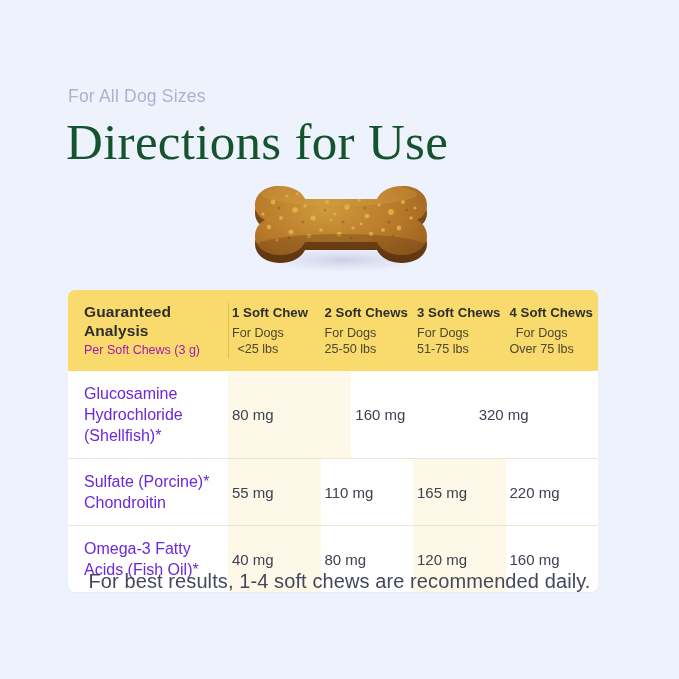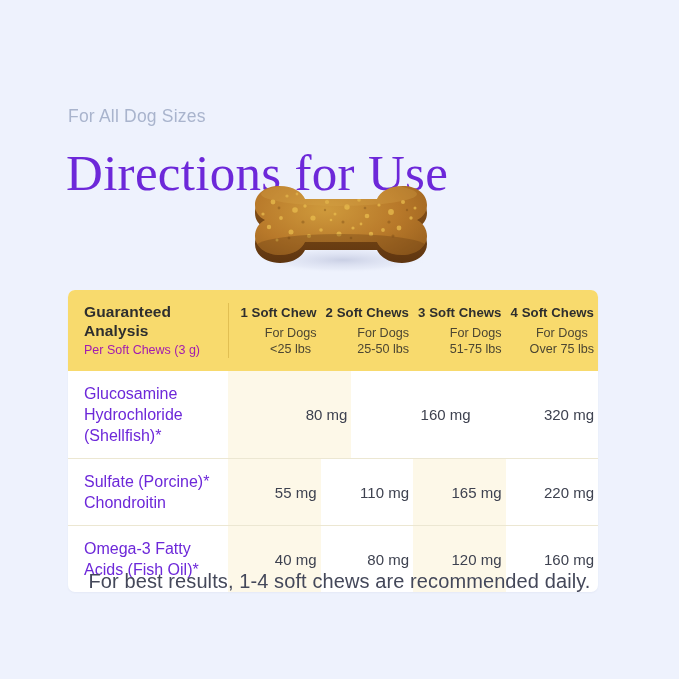--- a/index.html
+++ b/index.html
@@ -22,33 +22,31 @@
 
   
   .eyebrow {
     position: absolute;
     left: 68px;
     top: 86px;
     font-size: 17.5px;
     letter-spacing: 0.2px;
     color: #a9b4cd;
     font-weight: 400;
-    margin-top: 20px;
   }
   .title {
     position: absolute;
     left: 66px;
     top: 112px;
     font-family: "Liberation Serif", "DejaVu Serif", serif;
     font-size: 51px;
     line-height: 60px;
     letter-spacing: 0.3px;
-    color: #6d28d9;
-    font-weight: 400;
-    margin-top: 31px;
+    color: #14532d;
+    font-weight: 400;
   }
 
   
   .chew-wrap {
     position: absolute;
     left: 243px;
     top: 172px;
     width: 196px;
     height: 108px;
   }
@@ -77,21 +75,21 @@
     flex: 0 0 160px;
     box-sizing: border-box;
     padding: 12px 14px 12px 16px;
   }
   .cell-val {
     flex: 1 1 0;
     box-sizing: border-box;
     text-align: center;
     display: flex;
     flex-direction: column;
-    align-items: flex-end;
+    align-items: flex-start;
     justify-content: center;
     padding: 10px 4px;
   }
   
   .tbody .cell-val.tint {
     background: #fdf8e8;
   }
 
   .hd-title {
     font-size: 15.5px;

